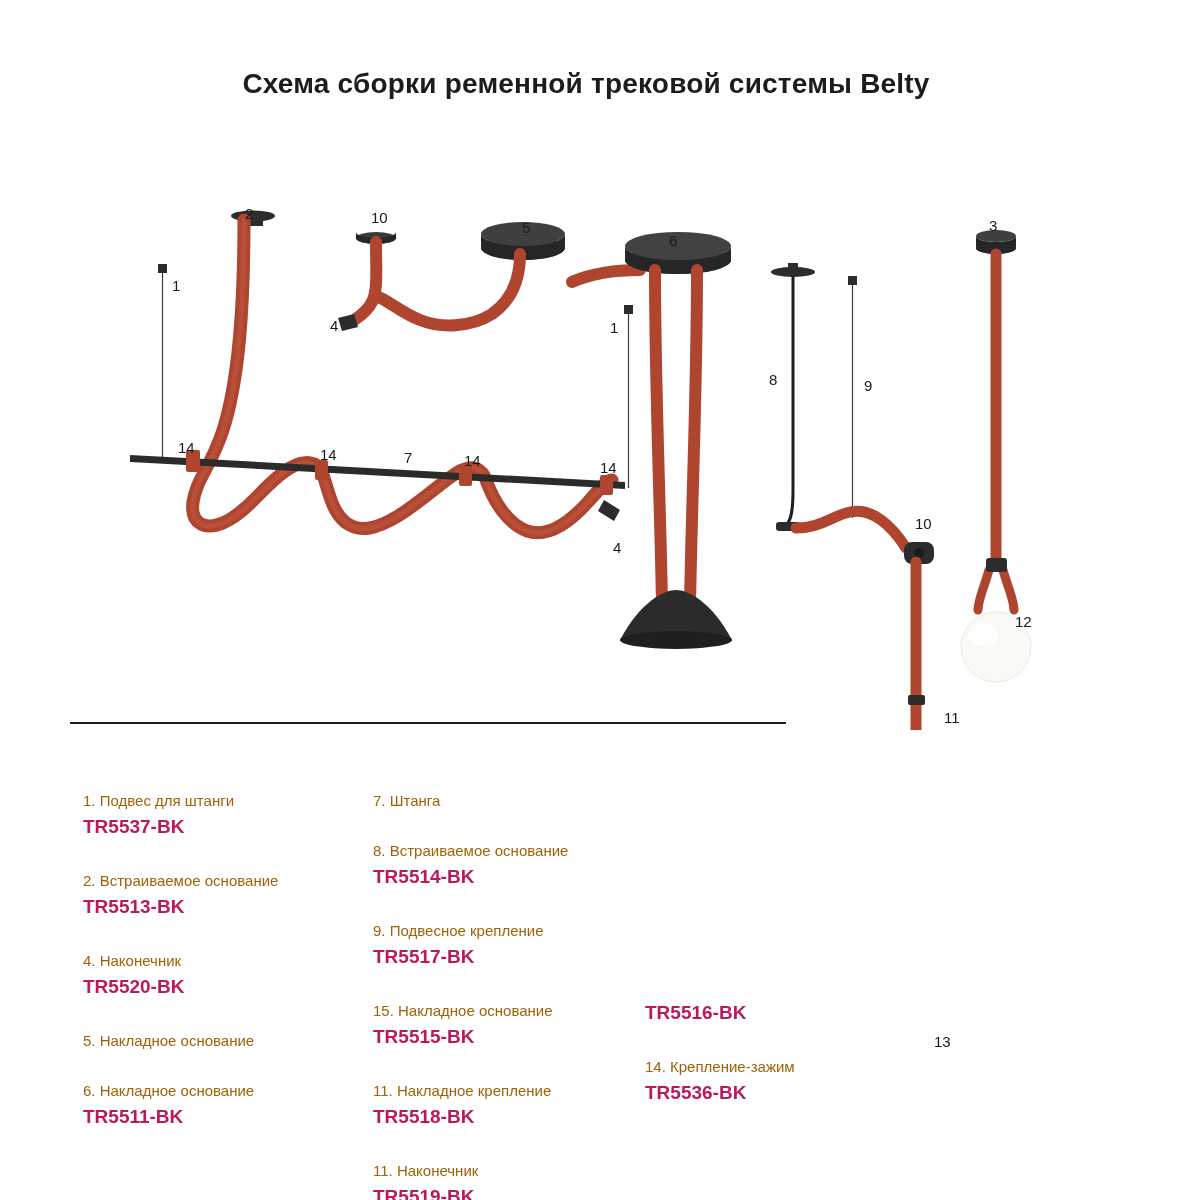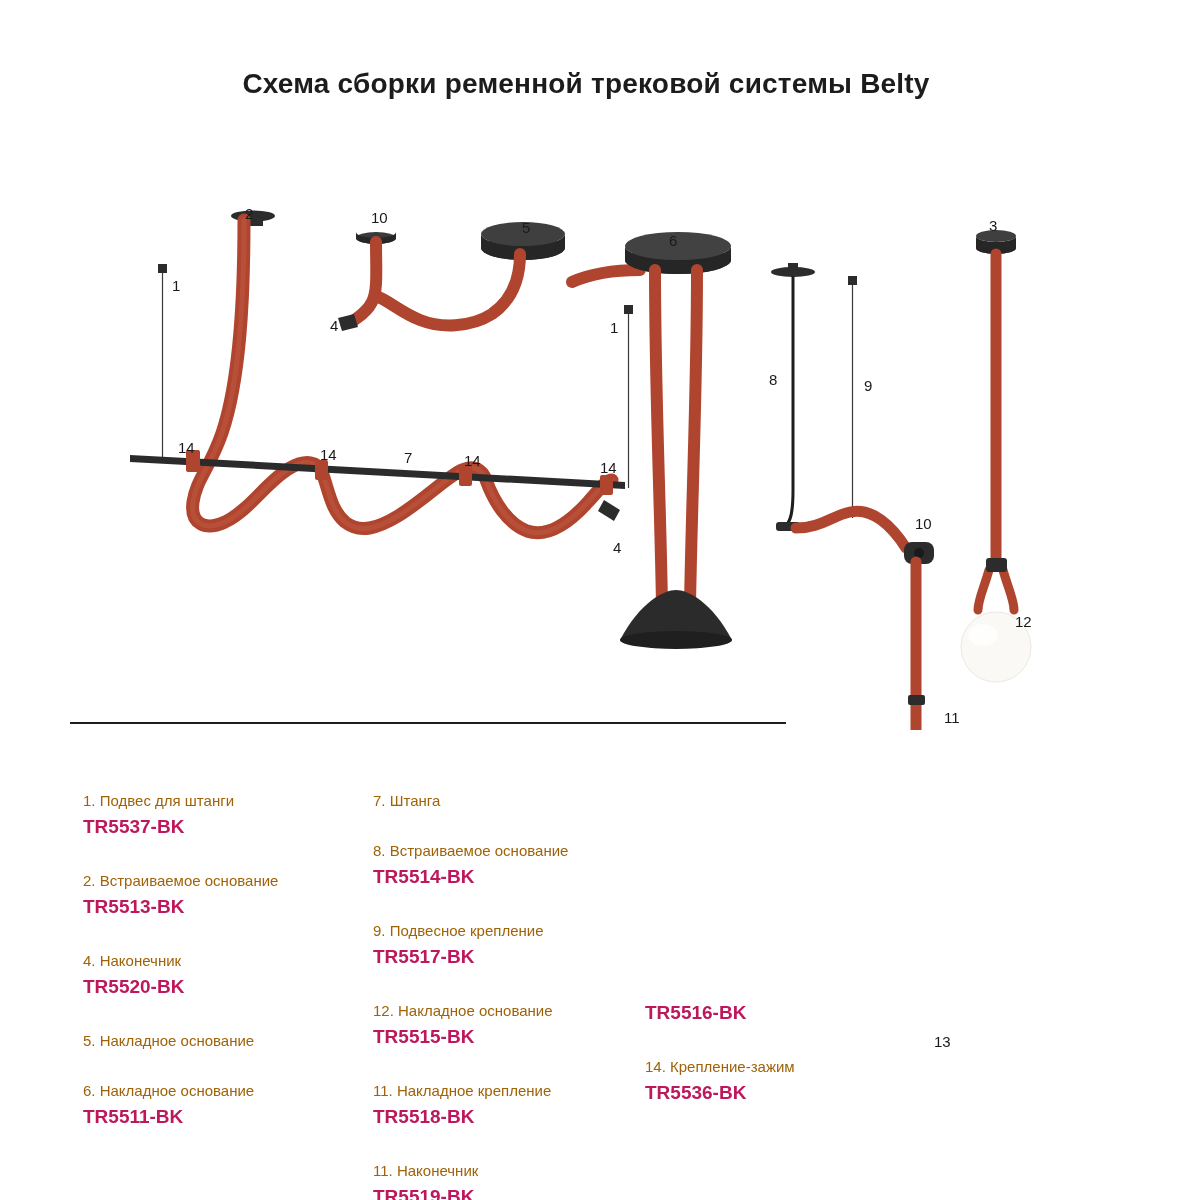--- a/index.html
+++ b/index.html
@@ -309,21 +309,21 @@
         </div>
         <div class="item">
           <div class="item-name"><span>8.</span> <span>Встраиваемое основание</span></div>
           <div class="item-code">TR5514-BK</div>
         </div>
         <div class="item">
           <div class="item-name"><span>9.</span> <span>Подвесное крепление</span></div>
           <div class="item-code">TR5517-BK</div>
         </div>
         <div class="item">
-          <div class="item-name"><span>12.</span> <span>Накладное основание</span></div>
+          <div class="item-name"><span>15.</span> <span>Накладное основание</span></div>
           <div class="item-code">TR5515-BK</div>
         </div>
         <div class="item">
           <div class="item-name"><span>11.</span> <span>Накладное крепление</span></div>
           <div class="item-code">TR5518-BK</div>
         </div>
         <div class="item">
           <div class="item-name"><span>11.</span> <span>Наконечник</span></div>
           <div class="item-code">TR5519-BK</div>
         </div>

